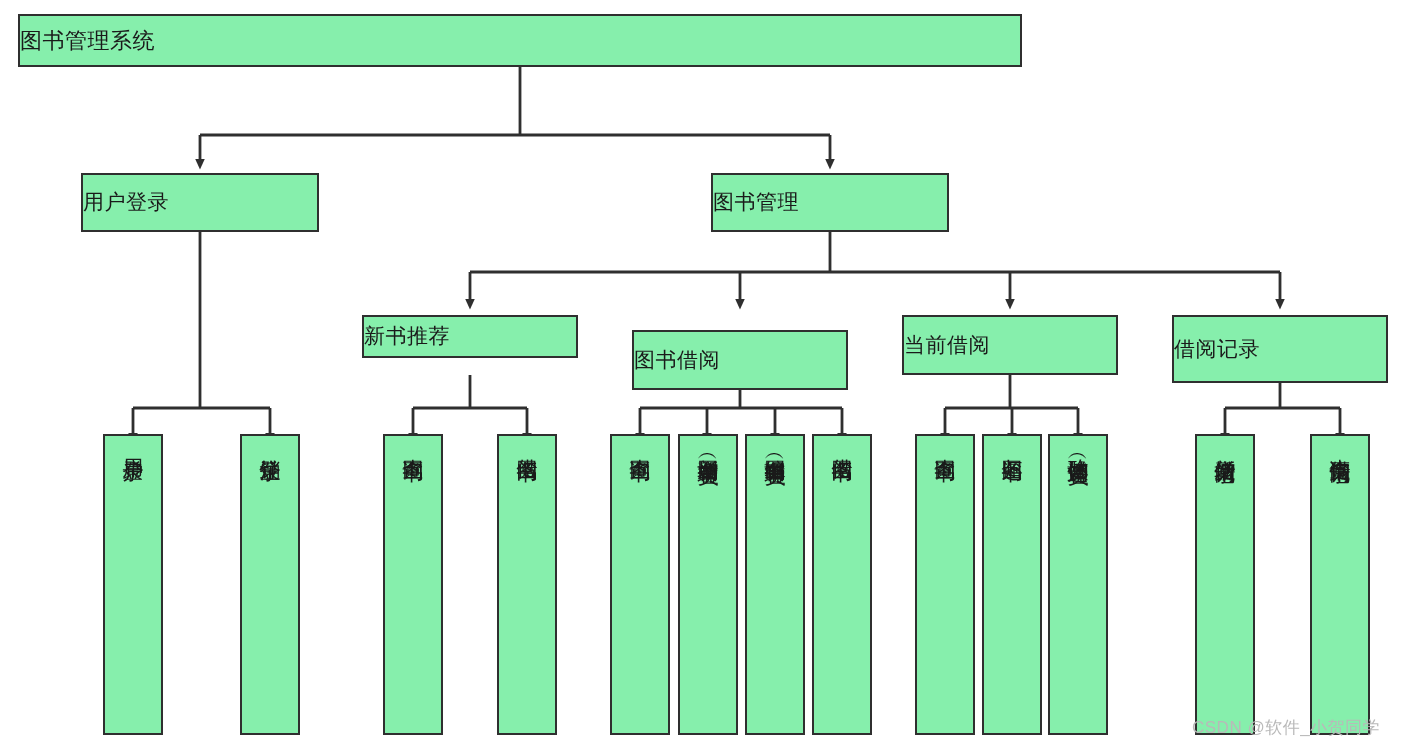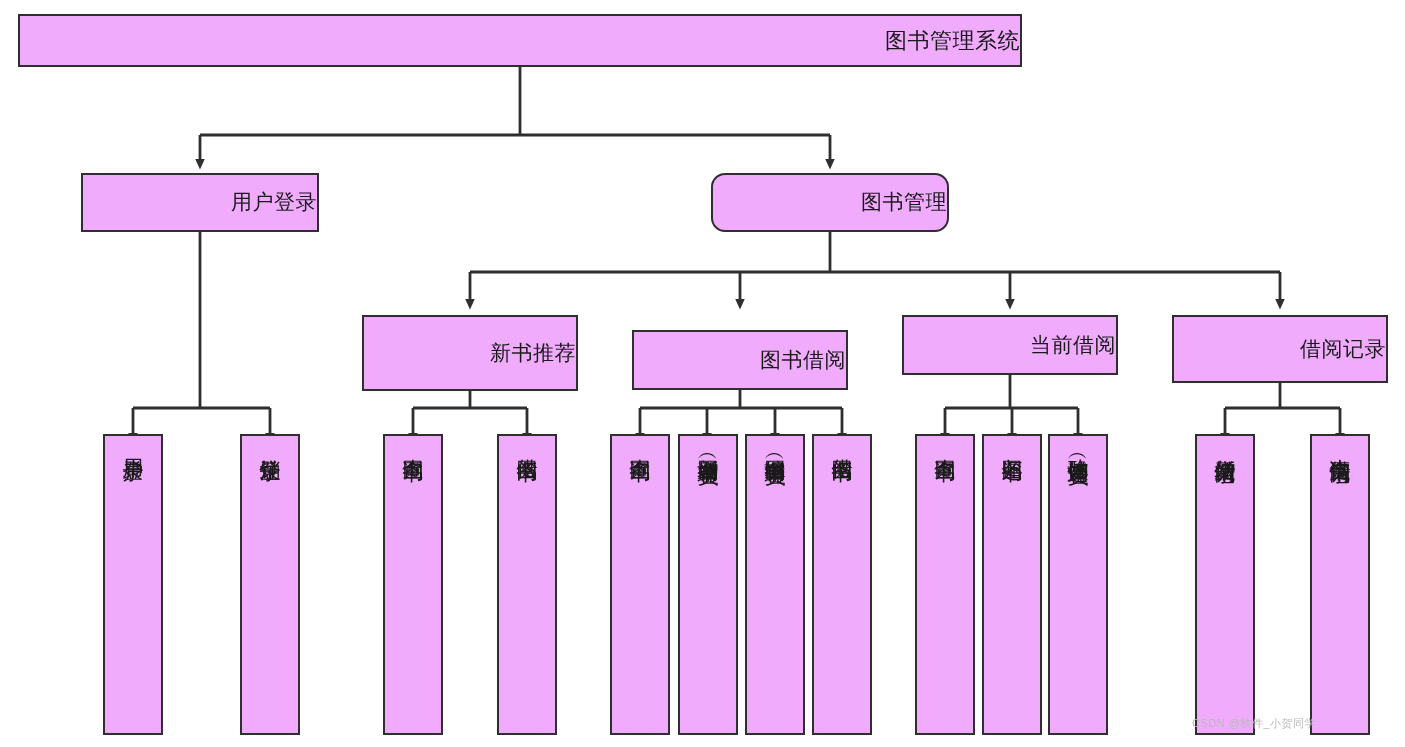--- a/index.html
+++ b/index.html
@@ -21,25 +21,25 @@
     position: absolute;
     left: 0;
     top: 0;
     width: 1405px;
     height: 747px;
     pointer-events: none;
   }
   .node {
     position: absolute;
     box-sizing: border-box;
-    background: #f0abfc;
+    background: #86efac;
     border: 2.5px solid #2f2f2f;
     display: flex;
     align-items: center;
-    justify-content: flex-end;
+    justify-content: flex-start;
     color: #1a1a1a;
   }
   .node .label {
     display: block;
     line-height: 1.18;
     letter-spacing: 0.5px;
   }
   .node.horiz .label {
     writing-mode: horizontal-tb;
     font-size: 21px;
@@ -55,21 +55,21 @@
     font-size: 21px;
     line-height: 1.05;
     letter-spacing: 1px;
     text-align: center;
     margin: 0 auto;
   }
   .node.root .label { font-size: 22px; }
   .watermark {
     position: absolute;
     color: #b9b9b9;
-    font-size: 11px;
+    font-size: 17px;
     white-space: nowrap;
     letter-spacing: 0.5px;
     font-family: "Liberation Sans", "DejaVu Sans", sans-serif;
   }
 </style>
 </head>
 <body>
 
 <div id="diagram-root">
 
@@ -124,25 +124,25 @@
     </g>
   </svg>
 
   <div class="node horiz root" style="left:18px; top:14px; width:1004px; height:53px;">
     <span class="label">图书管理系统</span>
   </div>
 
   <div class="node horiz" style="left:81px; top:173px; width:238px; height:59px;">
     <span class="label">用户登录</span>
   </div>
-  <div class="node horiz" style="left:711px; top:173px; width:238px; height:59px;border-radius:14px;">
+  <div class="node horiz" style="left:711px; top:173px; width:238px; height:59px;">
     <span class="label">图书管理</span>
   </div>
 
-  <div class="node horiz" style="left:362px; top:315px; width:216px; height:76px;">
+  <div class="node horiz" style="left:362px; top:315px; width:216px; height:43px;">
     <span class="label">新书推荐</span>
   </div>
   <div class="node horiz" style="left:632px; top:330px; width:216px; height:60px;">
     <span class="label">图书借阅</span>
   </div>
   <div class="node horiz" style="left:902px; top:315px; width:216px; height:60px;">
     <span class="label">当前借阅</span>
   </div>
   <div class="node horiz" style="left:1172px; top:315px; width:216px; height:68px;">
     <span class="label">借阅记录</span>

